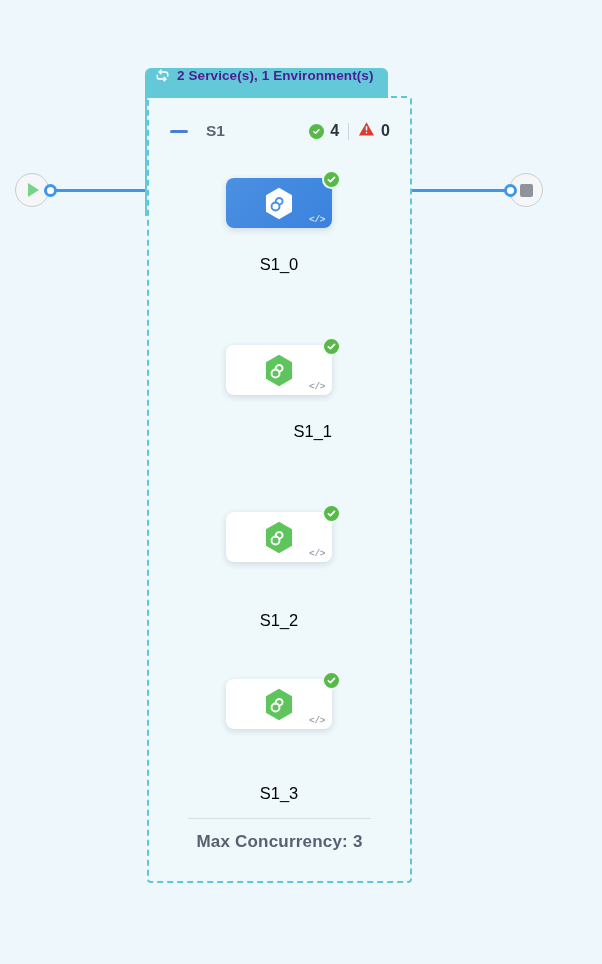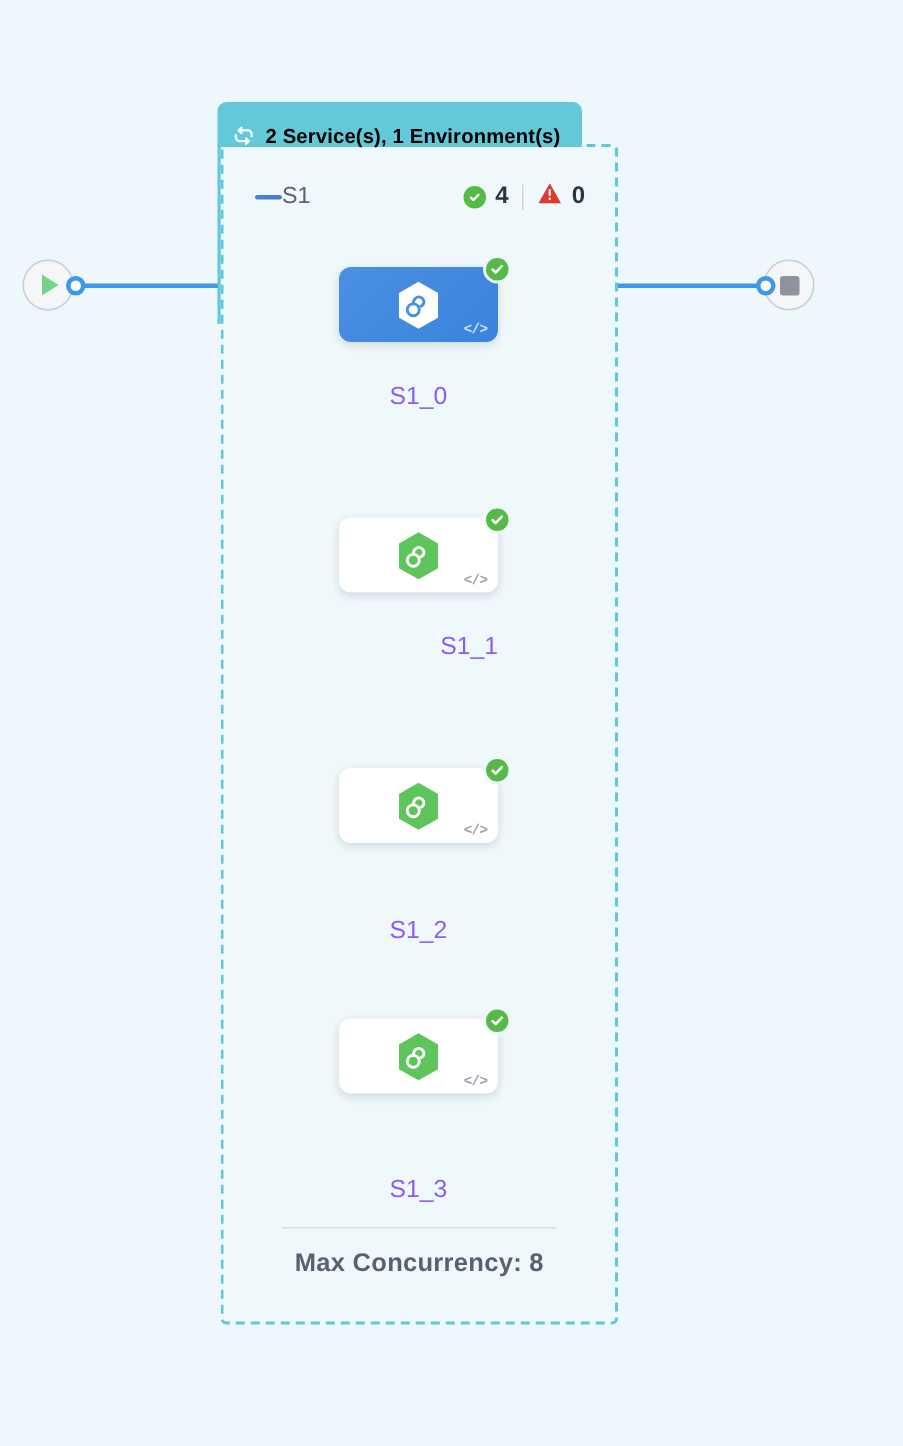--- a/index.html
+++ b/index.html
@@ -91,23 +91,23 @@
   
   #group-header {
     position: absolute;
     left: 145px;
     top: 68px;
     height: 30px;
     padding: 0 14px 0 10px;
     background: #63c8d8;
     border-radius: 6px 6px 0 0;
     display: flex;
-    align-items: flex-end;
+    align-items: flex-start;
     gap: 7px;
-    color: #000000;
+    color: #4c1d95;
     font-size: 13.5px;
     font-weight: bold;
     letter-spacing: .1px;
     white-space: nowrap;
   }
   #group-header svg { display: block; }
 
   
   #service-row {
     position: absolute;
@@ -119,23 +119,24 @@
     align-items: center;
   }
   #collapse-toggle {
     width: 18px; height: 3px;
     background: #4a7fd1;
     border-radius: 2px;
     cursor: pointer;
     flex: none;
   }
   #service-label {
+    margin-left: 18px;
     color: #5b6472;
     font-size: 15.5px;
-    font-weight: 400;
+    font-weight: 700;
   }
   #counters {
     margin-left: auto;
     display: flex;
     align-items: center;
     gap: 7px;
   }
   .counter { display: flex; align-items: center; gap: 6px; }
   .counter-value {
     font-size: 16px;
@@ -204,21 +205,21 @@
   }
   .selected .node-code-icon { color: #cfe3f8; }
   .plain    .node-code-icon { color: #9aa3af; }
 
   .node-label {
     position: absolute;
     left: 226px;
     width: 106px;
     text-align: center;
     font-size: 16.5px;
-    color: #8b5cf6;
+    color: #000000;
   }
   #label-0 { top: 255px; }
   #label-1 { top: 422px; text-align: right; }
   #label-2 { top: 611px; }
   #label-3 { top: 784px; }
 
   
   #group-divider {
     position: absolute;
     left: 188px;
@@ -363,15 +364,15 @@
     <span class="node-badge">
       <svg width="11" height="11" viewBox="0 0 12 12" fill="none" stroke="#ffffff" stroke-width="1.9" stroke-linecap="round" stroke-linejoin="round">
         <path d="M2.6 6.3 L4.8 8.4 L9.3 3.7"></path>
       </svg>
     </span>
     <span class="node-code-icon">&lt;/&gt;</span>
   </div>
   <div class="node-label" id="label-3">S1_3</div>
 
   <div id="group-divider"></div>
-  <div id="max-concurrency">Max Concurrency: 8</div>
+  <div id="max-concurrency">Max Concurrency: 3</div>
 
 </div>
 
 </body></html>

